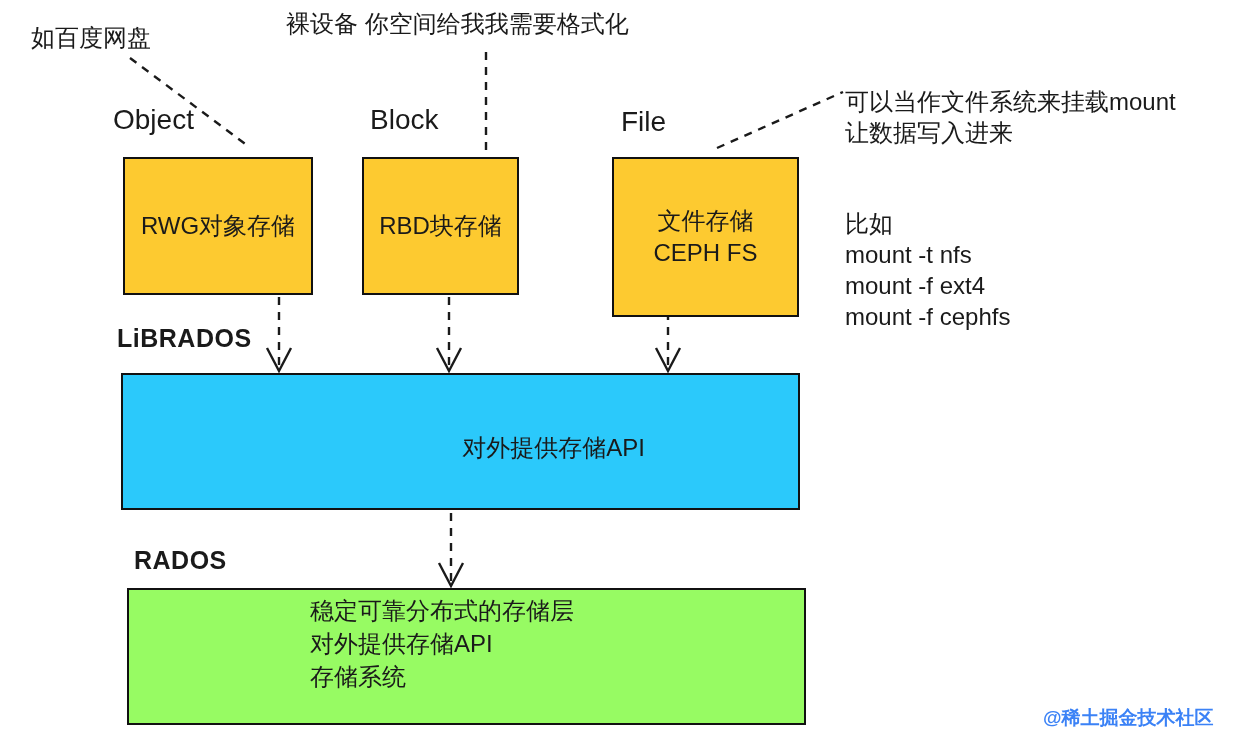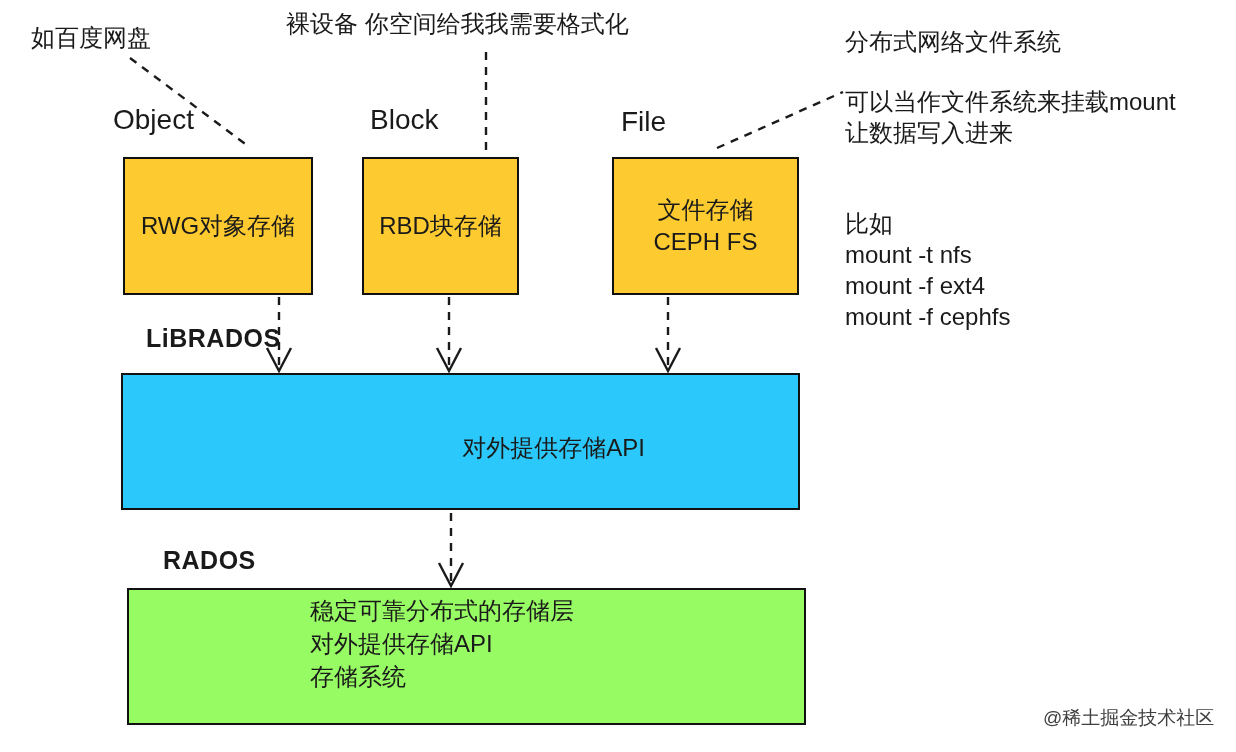--- a/index.html
+++ b/index.html
@@ -24,21 +24,20 @@
   }
   .iface-label {
     font-size: 28px;
     white-space: nowrap;
   }
   .layer-label {
     font-size: 25px;
     font-weight: 700;
     letter-spacing: 0.5px;
     white-space: nowrap;
-    margin-left: 29px;
   }
   .box {
     box-sizing: border-box;
     border: 2px solid #111111;
     display: flex;
     align-items: center;
     justify-content: center;
     text-align: center;
     font-size: 24px;
   }
@@ -48,22 +47,23 @@
   .blue-text { padding-left: 186px; padding-top: 12px; }
   .green-text {
     padding-left: 181px;
     padding-top: 4px;
     text-align: left;
     line-height: 33px;
   }
   .mono-ish { white-space: nowrap; }
   .watermark {
     font-size: 19px;
-    color: #404040;
+    color: #3b82f6;
     white-space: nowrap;
+    font-weight: bold;
   }
   svg.connectors {
     position: absolute;
     left: 0; top: 0;
     width: 1236px; height: 752px;
     pointer-events: none;
   }
   .two-line { line-height: 32px; }
 </style>
 </head>
@@ -97,21 +97,20 @@
         <line x1="451" y1="513" x2="451" y2="581" stroke-dasharray="8 7"></line>
         <polyline points="439,563 451,586 463,563"></polyline>
       </g>
     </g>
   </svg>
 
   <div class="abs note" style="left:31px; top:22px;">如百度网盘</div>
 
   <div class="abs note" style="left:286px; top:8px;">裸设备 你空间给我我需要格式化</div>
 
-  <div class="abs note" style="left:845px; top:26px;">分布式网络文件系统</div>
 
   <div class="abs" style="left:845px; top:86px;">
     <div class="note">可以当作文件系统来挂载mount</div>
     <div class="note">让数据写入进来</div>
   </div>
 
   <div class="abs" style="left:845px; top:208px;">
     <div class="note">比如</div>
     <div class="note mono-ish">mount -t nfs</div>
     <div class="note mono-ish">mount -f ext4</div>
@@ -123,21 +122,21 @@
   <div class="abs iface-label" style="left:621px; top:106px;">File</div>
 
   <div class="abs box box-yellow" style="left:123px; top:157px; width:190px; height:138px;">
     <span>RWG对象存储</span>
   </div>
 
   <div class="abs box box-yellow" style="left:362px; top:157px; width:157px; height:138px;">
     <span>RBD块存储</span>
   </div>
 
-  <div class="abs box box-yellow" style="left:612px; top:157px; width:187px; height:138px;">
+  <div class="abs box box-yellow" style="left:612px; top:157px; width:187px; height:160px;">
     <span class="two-line">
       <span style="display:block;">文件存储</span>
       <span style="display:block;">CEPH FS</span>
     </span>
   </div>
 
   <div class="abs layer-label" style="left:117px; top:324px;">LiBRADOS</div>
 
   <div class="abs box box-blue" style="left:121px; top:373px; width:679px; height:137px;">
     <span class="blue-text">对外提供存储API</span>

